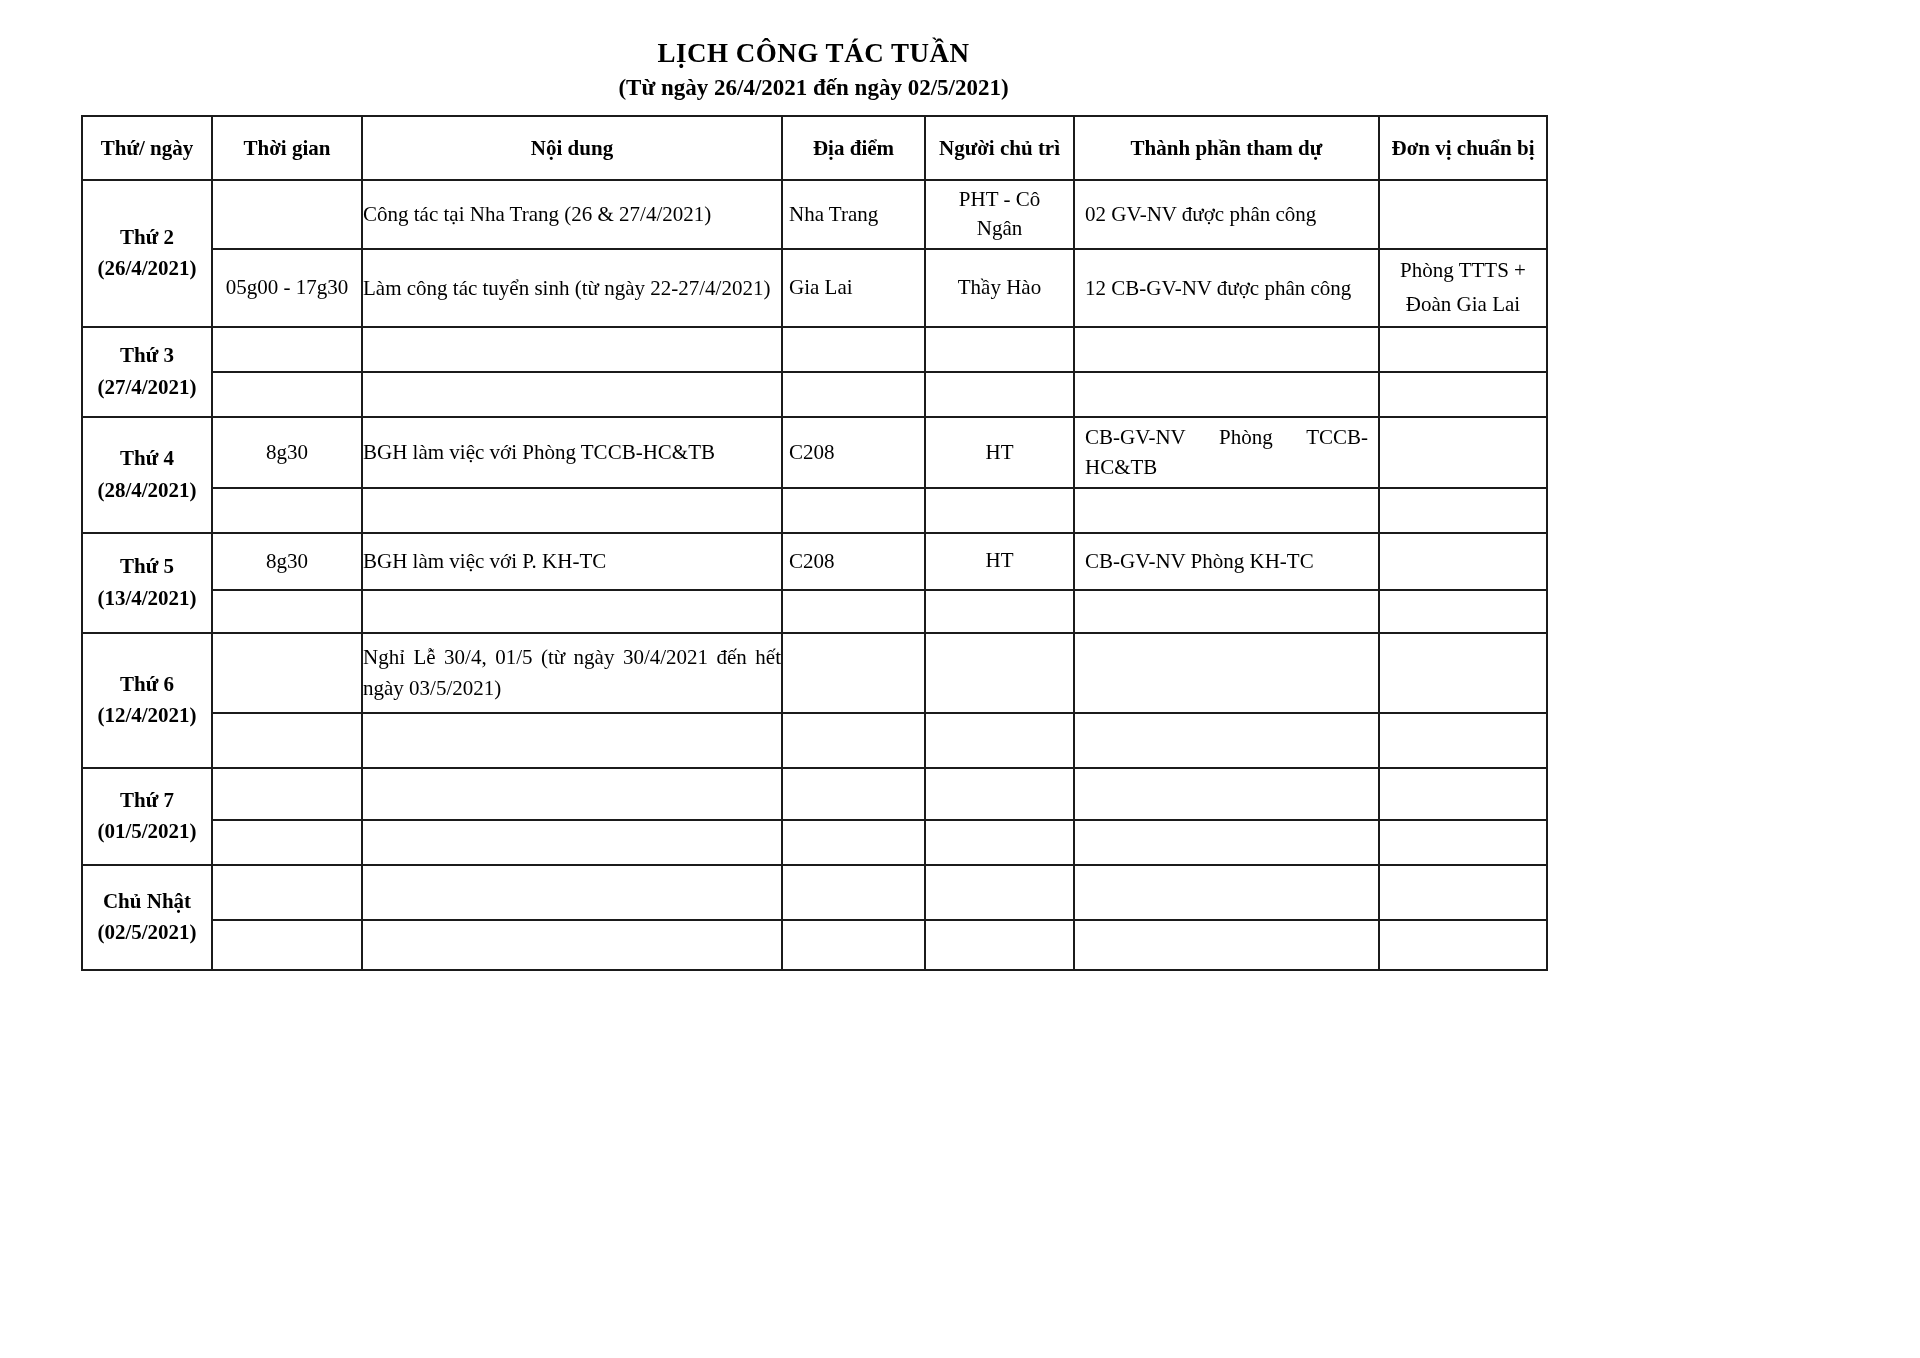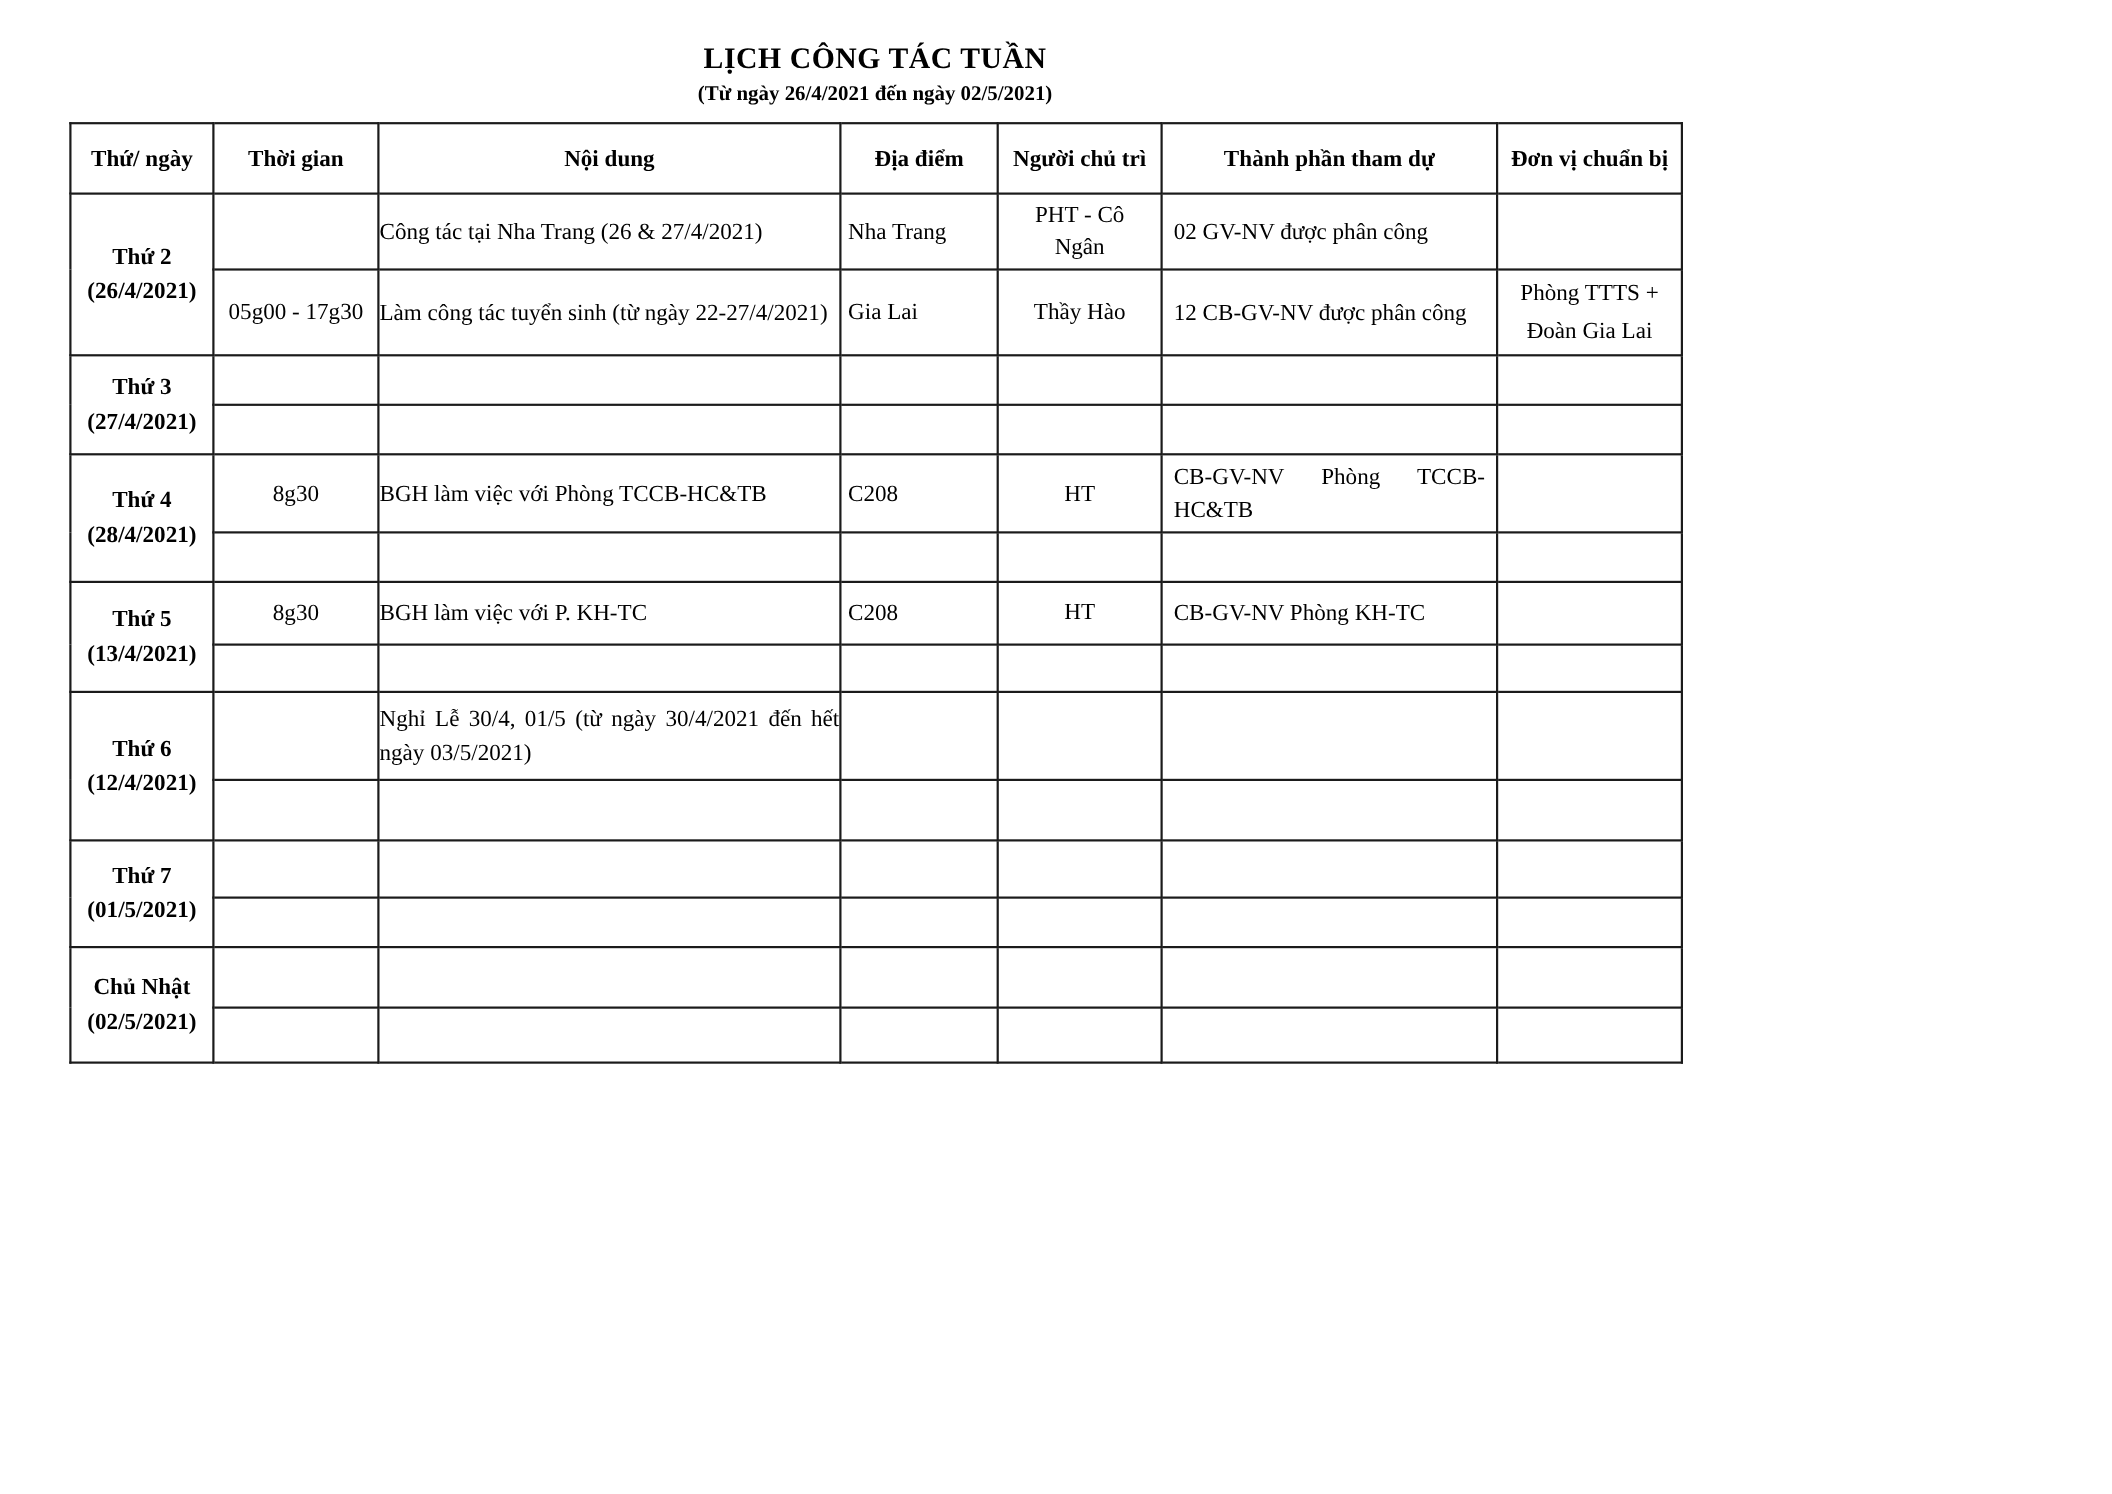--- a/index.html
+++ b/index.html
@@ -9,33 +9,33 @@
     font-family: "Liberation Serif", "DejaVu Serif", serif;
     color: #000000;
   }
   .page {
     position: relative;
     width: 1920px; height: 1358px;
     overflow: hidden;
   }
   .doc {
     position: absolute;
-    left: 63px; top: 38px;
+    left: 81px; top: 38px;
     width: 1465px;
   }
   .title {
     text-align: center;
     font-weight: bold;
     font-size: 27px;
     letter-spacing: 0.5px;
   }
   .subtitle {
     text-align: center;
     font-weight: bold;
-    font-size: 19px;
+    font-size: 23px;
     margin-top: 6px;
     margin-bottom: 14px;
   }
   table.schedule {
     border-collapse: collapse;
     table-layout: fixed;
     width: 1465px;
   }
   table.schedule th, table.schedule td {
     border: 2px solid #1b1b1b;

